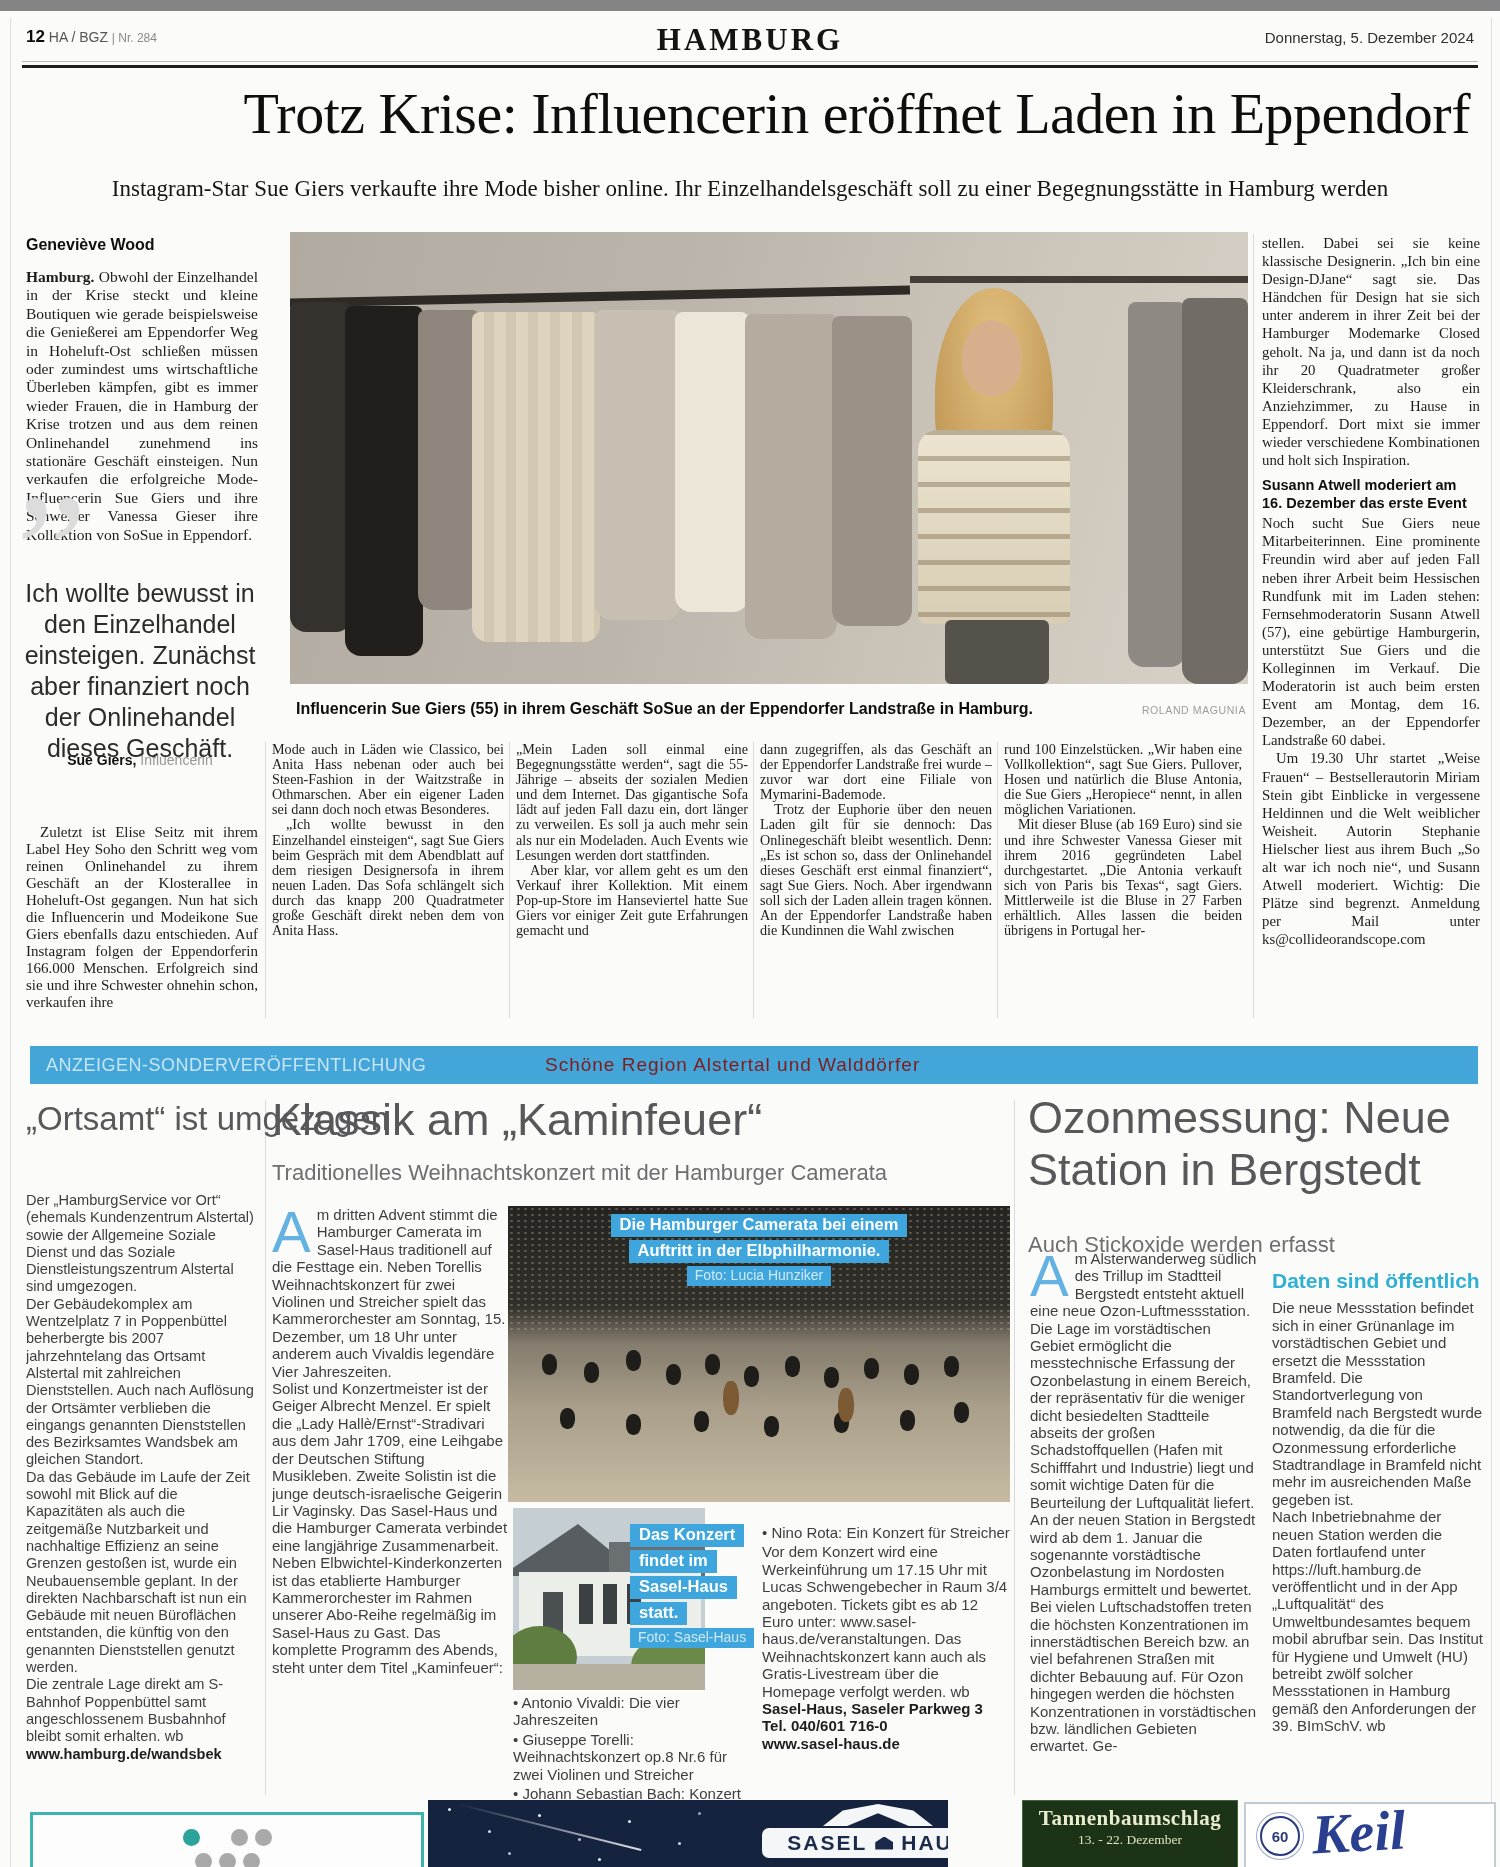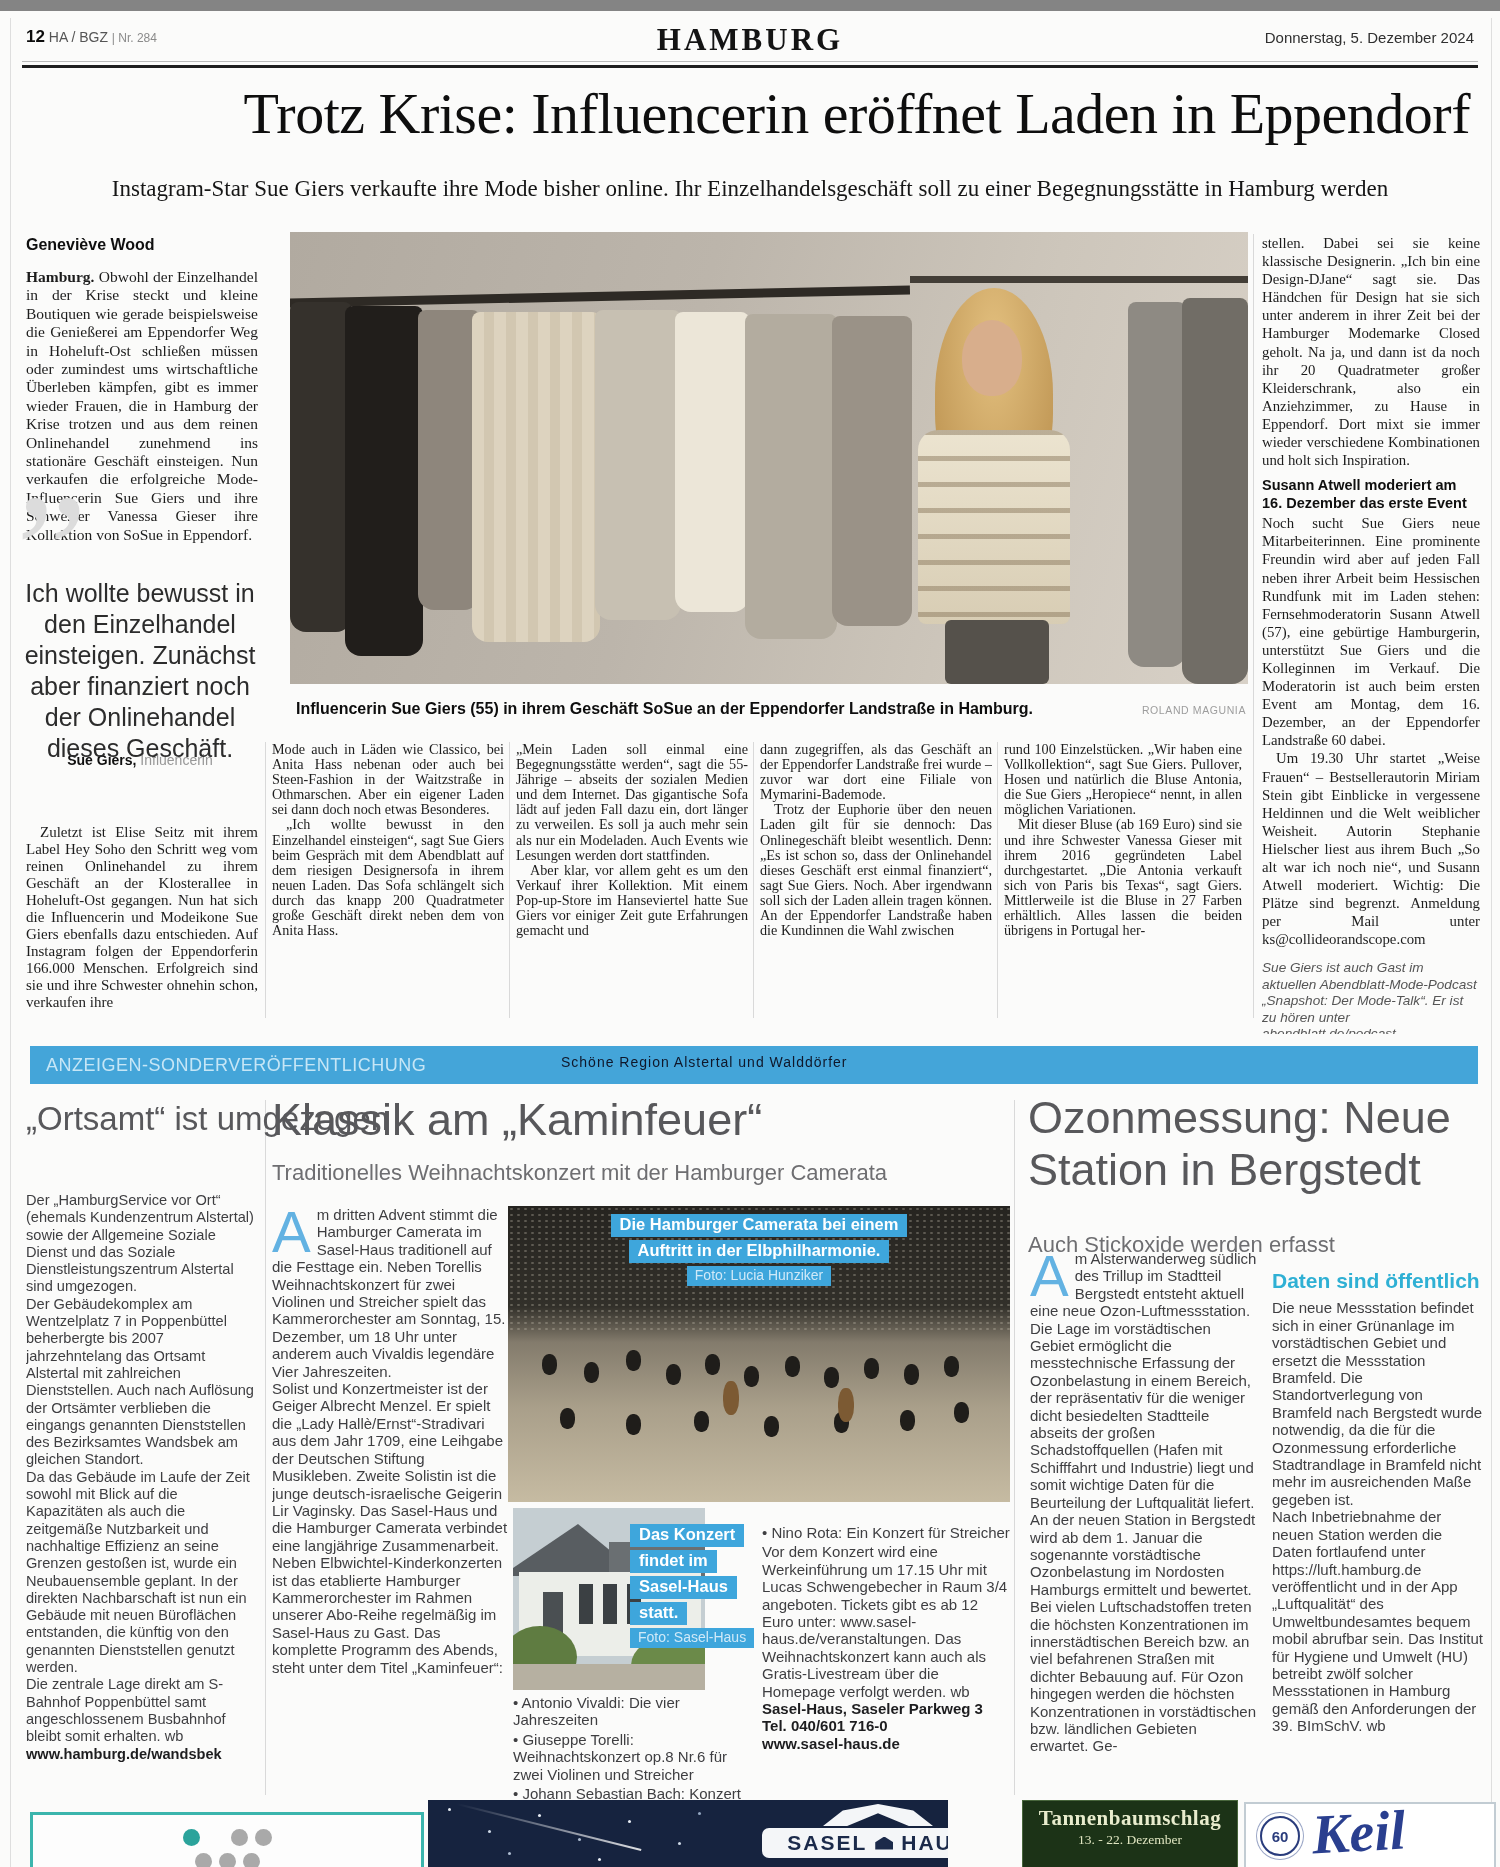--- a/index.html
+++ b/index.html
@@ -64,21 +64,21 @@
   .garment{border-radius:8px 8px 16px 16px;}
   .caption{position:absolute;top:700px;left:296px;width:800px;font-family:"Liberation Sans",sans-serif;
      font-weight:bold;font-size:16px;color:#0d0d0d;}
   .credit{position:absolute;top:704px;right:254px;font-family:"Liberation Sans",sans-serif;
      font-size:10.5px;color:#9d9d9d;letter-spacing:0.6px;}
 
   
   .banner{position:absolute;left:30px;top:1046px;width:1448px;height:38px;background:#44a5d9;
      font-family:"Liberation Sans",sans-serif;}
   .banner-label{position:absolute;left:16px;top:9px;font-size:18px;color:#c6e6f6;letter-spacing:0.5px;}
-  .banner-title{position:absolute;left:515px;top:8px;font-size:14px;color:#0f172a;letter-spacing:1px;margin-left:16px;}
+  .banner-title{position:absolute;left:515px;top:8px;font-size:19px;color:#7f1d1d;letter-spacing:1px;}
 
   
   .lh{position:absolute;font-family:"Liberation Sans",sans-serif;color:#58585b;}
   .lsub{position:absolute;font-family:"Liberation Sans",sans-serif;color:#6e6e71;}
   .lbody{position:absolute;font-family:"Liberation Sans",sans-serif;color:#3e3e41;
      font-size:15px;line-height:17.4px;text-align:left;overflow:hidden;}
   .lbody p{margin:0;}
 
   #ortsamt-h{left:26px;top:1100px;font-size:33px;line-height:38px;}
   #ortsamt-body{left:26px;top:1192px;width:230px;height:600px;font-size:14.6px;line-height:17.3px;}
@@ -231,21 +231,20 @@
 </div>
 <div id="col5" class="col bodycol">
   <p>rund 100 Einzelstücken. „Wir haben eine Vollkollektion“, sagt Sue Giers. Pullover, Hosen und natürlich die Bluse Antonia, die Sue Giers „Heropiece“ nennt, in allen möglichen Variationen.</p>
   <p>Mit dieser Bluse (ab 169 Euro) sind sie und ihre Schwester Vanessa Gieser mit ihrem 2016 gegründeten Label durchgestartet. „Die Antonia verkauft sich von Paris bis Texas“, sagt Giers. Mittlerweile ist die Bluse in 27 Farben erhältlich. Alles lassen die beiden übrigens in Portugal her-</p>
 </div>
 <div id="col6" class="col">
   <p>stellen. Dabei sei sie keine klassische Designerin. „Ich bin eine Design-DJane“ sagt sie. Das Händchen für Design hat sie sich unter anderem in ihrer Zeit bei der Hamburger Modemarke Closed geholt. Na ja, und dann ist da noch ihr 20 Quadratmeter großer Kleiderschrank, also ein Anziehzimmer, zu Hause in Eppendorf. Dort mixt sie immer wieder verschiedene Kombinationen und holt sich Inspiration.</p>
   <p class="subhead6">Susann Atwell moderiert am 16. Dezember das erste Event</p>
   <p style="text-indent:0;">Noch sucht Sue Giers neue Mitarbeiterinnen. Eine prominente Freundin wird aber auf jeden Fall neben ihrer Arbeit beim Hessischen Rundfunk mit im Laden stehen: Fernsehmoderatorin Susann Atwell (57), eine gebürtige Hamburgerin, unterstützt Sue Giers und die Kolleginnen im Verkauf. Die Moderatorin ist auch beim ersten Event am Montag, dem 16. Dezember, an der Eppendorfer Landstraße 60 dabei.</p>
   <p>Um 19.30 Uhr startet „Weise Frauen“ – Bestsellerautorin Miriam Stein gibt Einblicke in vergessene Heldinnen und die Welt weiblicher Weisheit. Autorin Stephanie Hielscher liest aus ihrem Buch „So alt war ich noch nie“, und Susann Atwell moderiert. Wichtig: Die Plätze sind begrenzt. Anmeldung per Mail unter ks@collideorandscope.com</p>
-  <p class="note">Sue Giers ist auch Gast im aktuellen Abendblatt-Mode-Podcast „Snapshot: Der Mode-Talk“. Er ist zu hören unter abendblatt.de/podcast</p>
 </div>
 
 <div class="vrule" style="left:265px;top:742px;height:276px;"></div>
 <div class="vrule" style="left:509px;top:742px;height:276px;"></div>
 <div class="vrule" style="left:753px;top:742px;height:276px;"></div>
 <div class="vrule" style="left:997px;top:742px;height:276px;"></div>
 <div class="vrule" style="left:1253px;top:234px;height:784px;"></div>
 <div class="vrule" style="left:265px;top:1100px;height:695px;"></div>
 <div class="vrule" style="left:1014px;top:1100px;height:695px;"></div>
 

